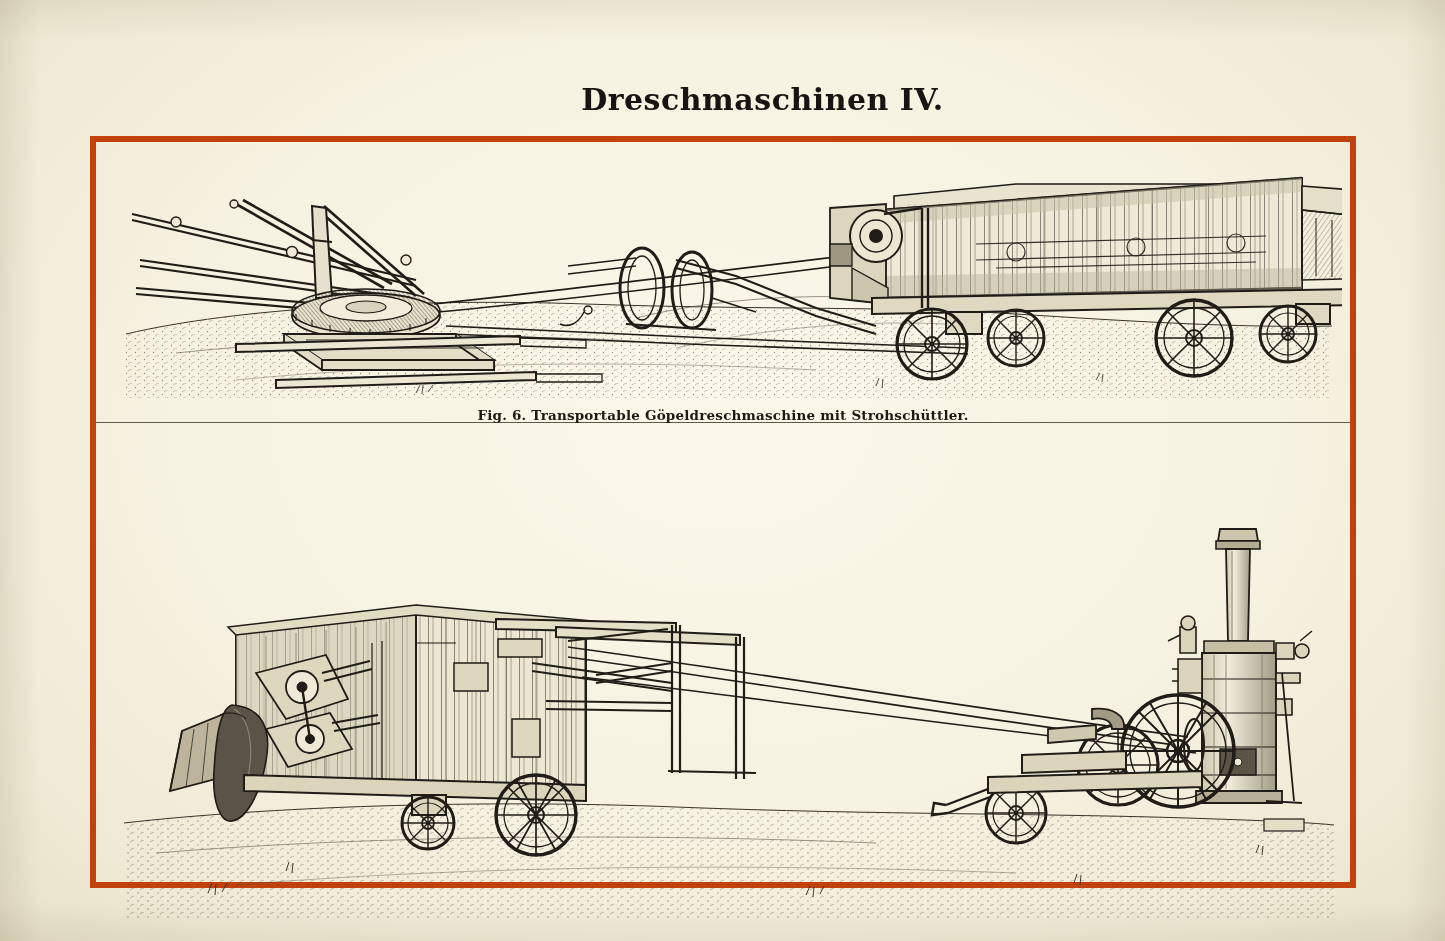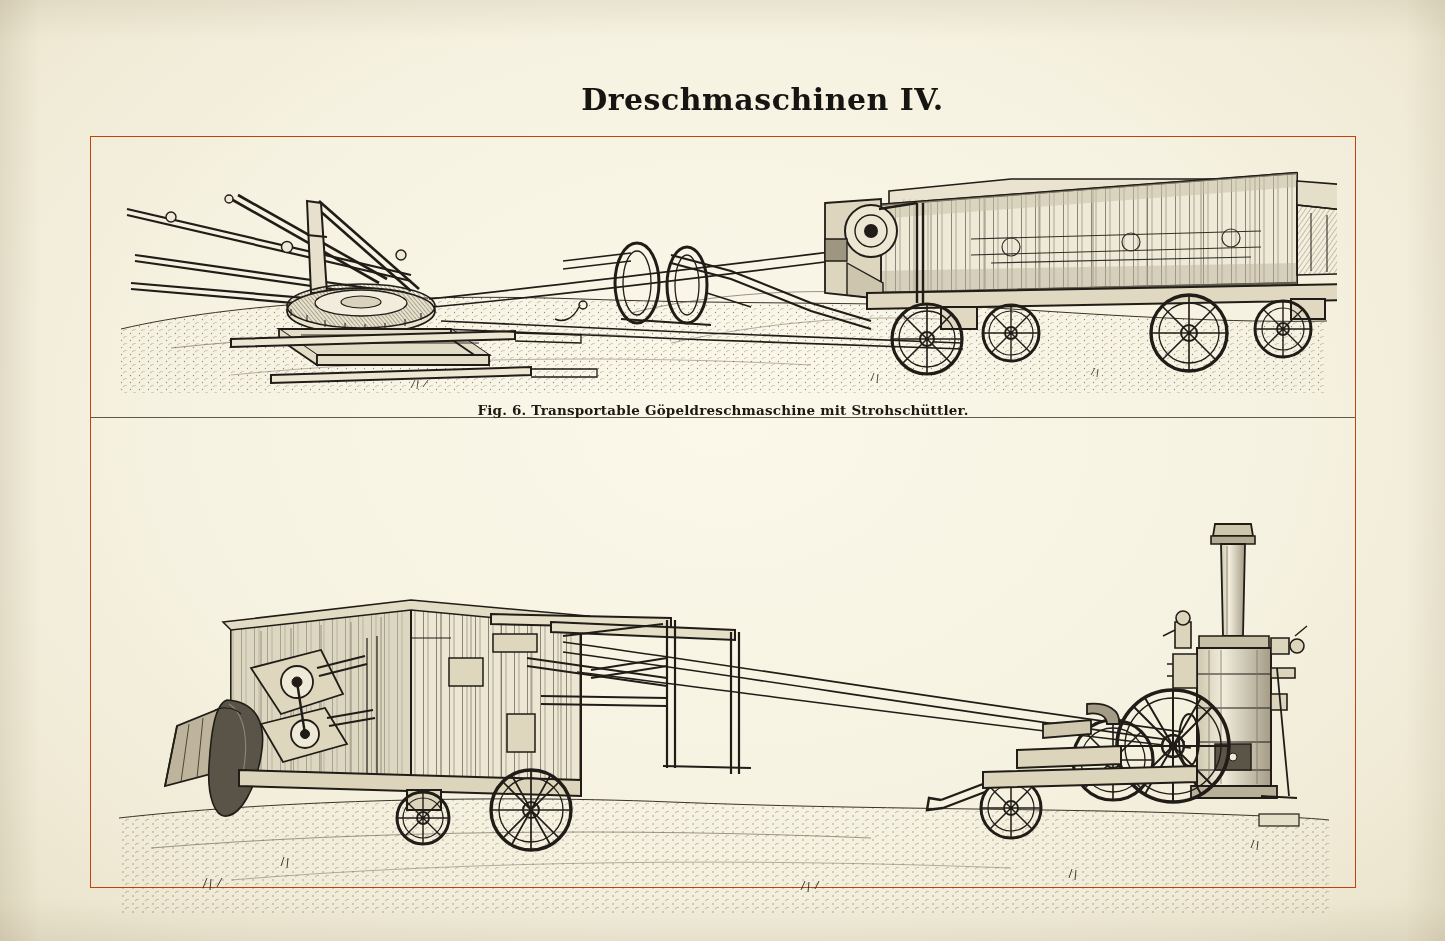--- a/index.html
+++ b/index.html
@@ -44,21 +44,21 @@
     letter-spacing: 0.5px;
     color: #171512;
     padding-left: 40px;
   }
   .frame {
     position: absolute;
     left: 90px;
     top: 136px;
     width: 1266px;
     height: 752px;
-    border: 1px solid #c2410c;
+    border: 6px solid #c2410c;
     box-sizing: border-box;
   }
   .divider {
     position: absolute;
     left: 0;
     top: 280px;
     width: 100%;
     height: 1px;
     background: #5d5a4c;
   }

